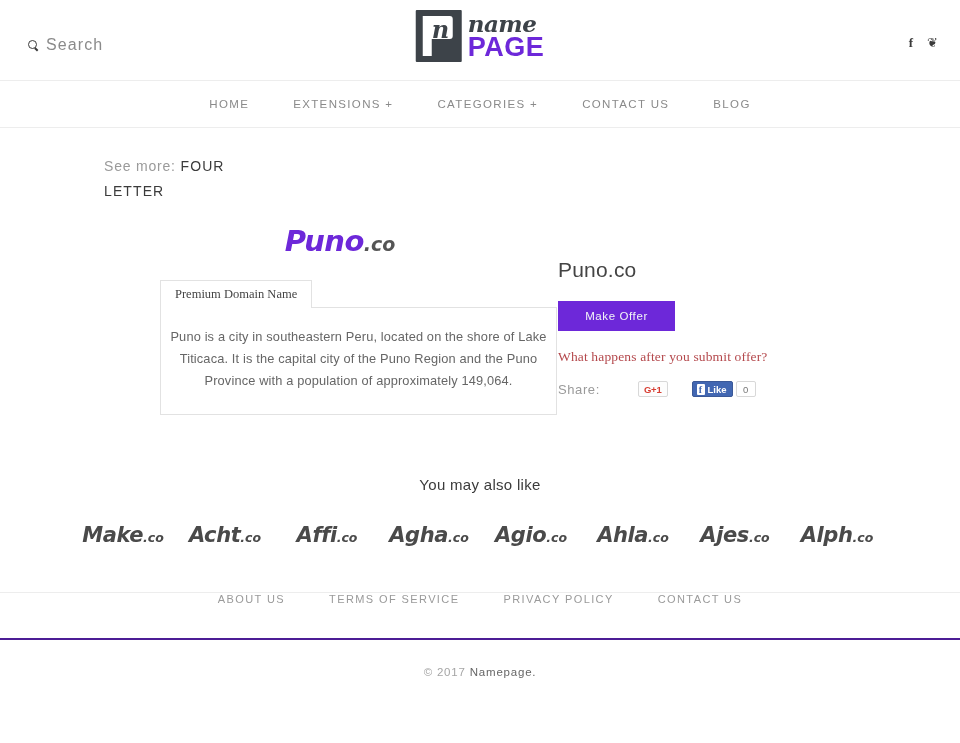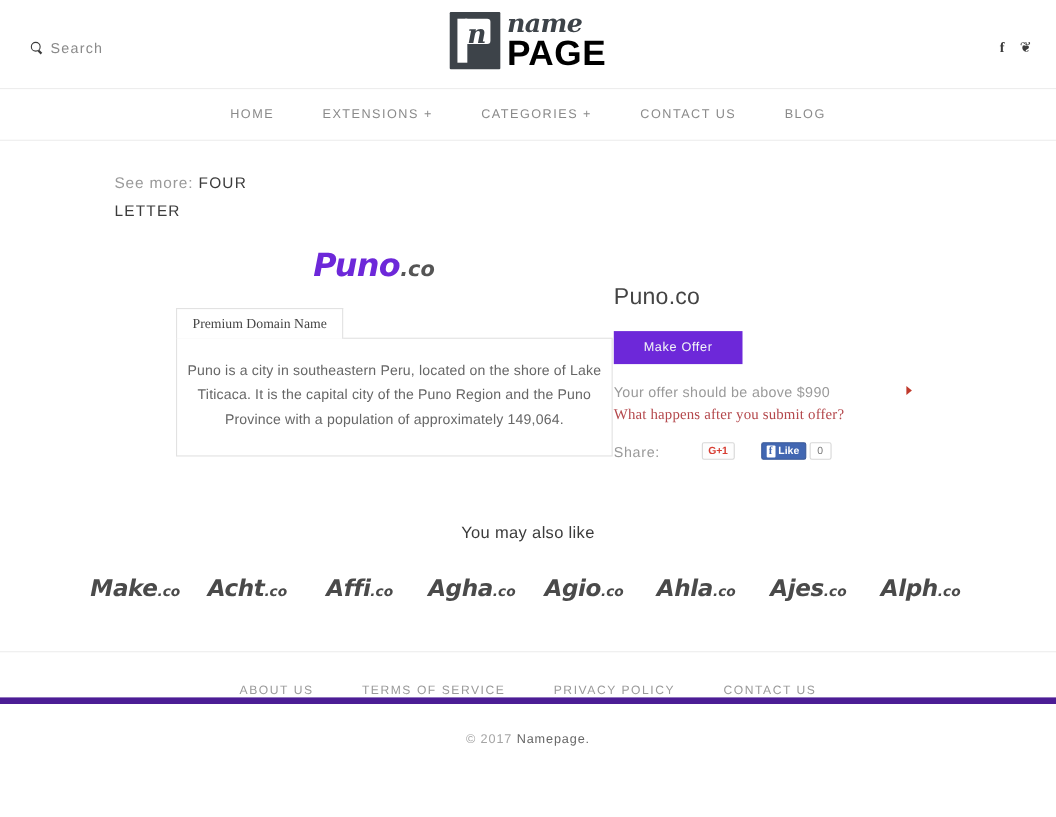--- a/index.html
+++ b/index.html
@@ -45,21 +45,21 @@
   .search-icon::after {
     content: "";
     position: absolute;
     left: 7px; top: 7px;
     width: 4px; height: 1.6px;
     background: #3b3b3b;
     transform: rotate(45deg);
     transform-origin: left center;
   }
   .search-label {
-    font-size: 13px;
+    font-size: 16px;
     letter-spacing: 1.1px;
     color: #8a8a8a;
   }
 
   .logo {
     position: absolute;
     left: 50%;
     top: 10px;
     transform: translateX(-50%);
     display: flex;
@@ -109,22 +109,22 @@
     font-weight: bold;
     font-size: 23px;
     color: #3d4349;
     letter-spacing: -0.5px;
     display: block;
     margin-bottom: -1px;
   }
   .logo-page {
     font-family: "Liberation Sans", sans-serif;
     font-weight: bold;
-    font-size: 32px;
-    color: #000000;
+    font-size: 27px;
+    color: #6d28d9;
     letter-spacing: 0.5px;
     display: block;
   }
 
   .social {
     position: absolute;
     right: 22px;
     top: 36px;
     display: flex;
     align-items: center;
@@ -402,23 +402,23 @@
   }
 
   
   .foot-sep {
     border-top: 1px solid #ededed;
     margin-top: 45px;
   }
   .foot-nav {
     height: 47px;
     display: flex;
-    align-items: flex-end;
+    align-items: flex-start;
     justify-content: center;
-    border-bottom: 6px solid #4c1d95;
+    border-bottom: 2px solid #4c1d95;
   }
   .foot-nav a {
     font-size: 11px;
     letter-spacing: 1.4px;
     color: #9a9a9a;
     text-decoration: none;
     padding: 0 22px;
     cursor: pointer;
     white-space: nowrap;
   }
@@ -483,24 +483,20 @@
   <div class="desc-panel">
     <div class="desc-tab">Premium Domain Name</div>
     <div class="desc-body">Puno is a city in southeastern Peru, located on the shore of Lake Titicaca. It is the capital city of the Puno Region and the Puno Province with a population of approximately 149,064.</div>
   </div>
 
   <div class="offer-col">
     <div class="offer-title">Puno.co</div>
 
     <button class="make-offer-btn">Make Offer</button>
 
-    <div class="offer-hint">
-      <span>Your offer should be above $990</span>
-      <span class="offer-arrow"></span>
-    </div>
 
     <a class="offer-link">What happens after you submit offer?</a>
 
     <div class="share-row">
       <span class="share-label">Share:</span>
       <span class="gplus-btn">G+1</span>
       <span class="fb-group">
         <span class="fb-like">
           <span class="fb-f">f</span>
           <span>Like</span>

